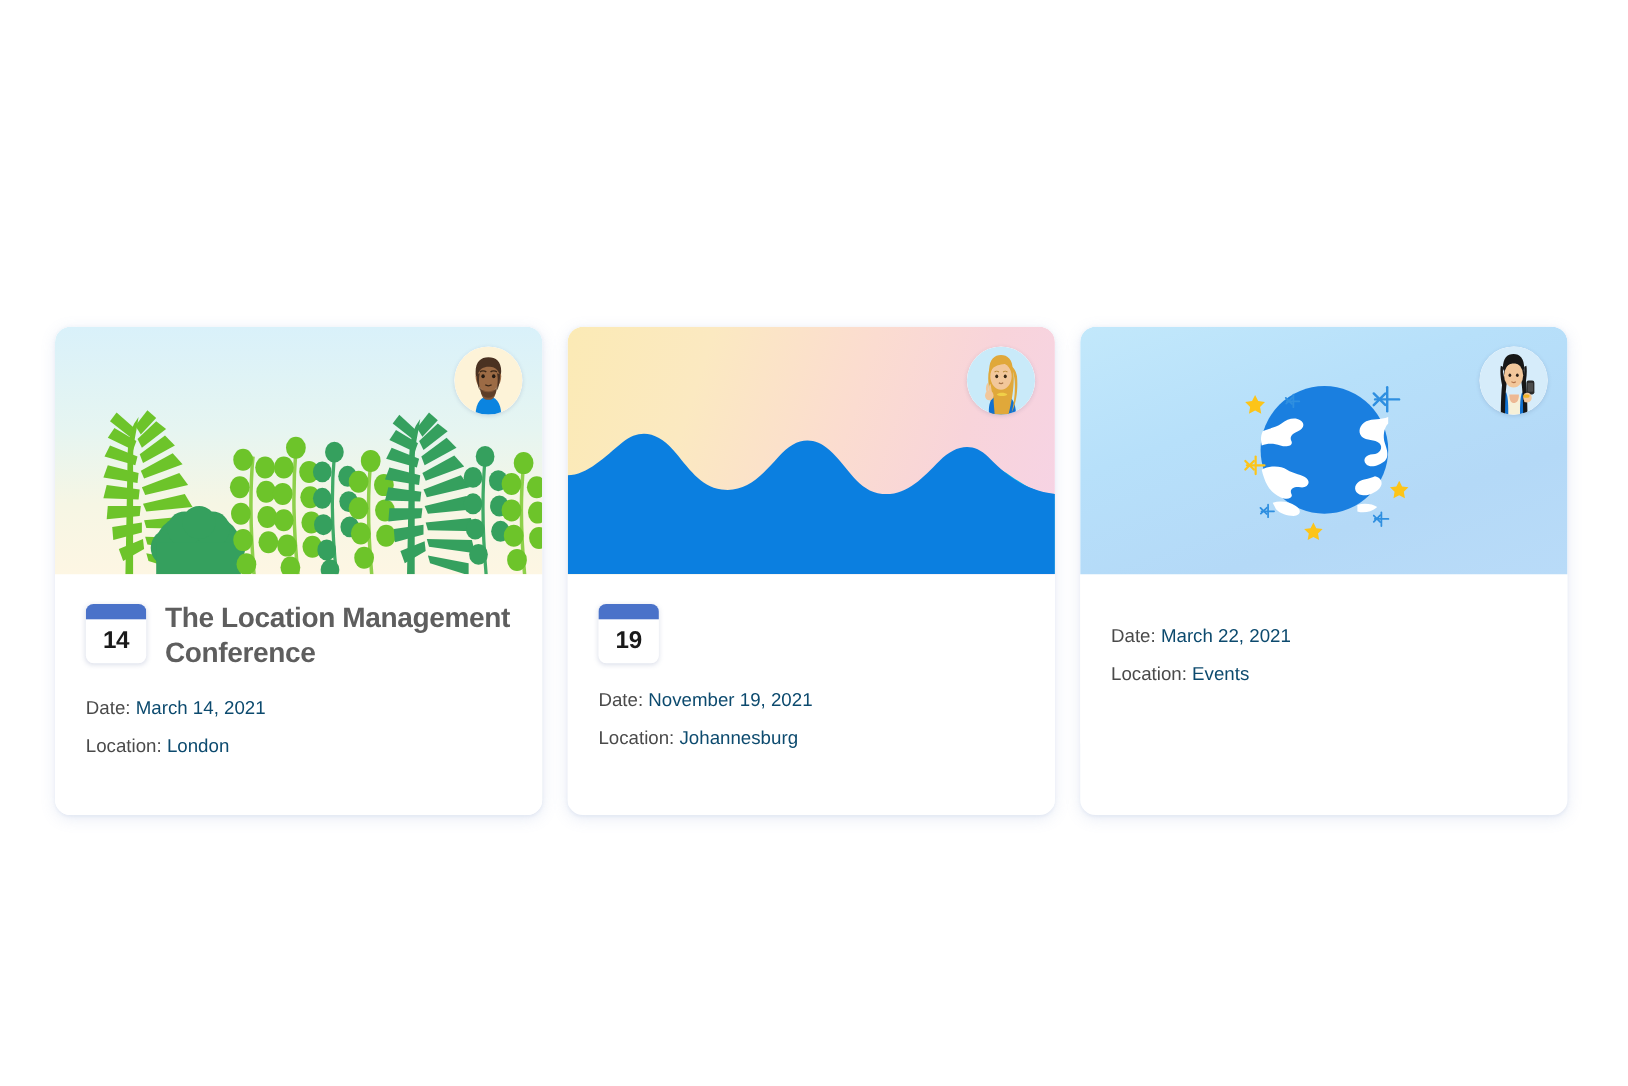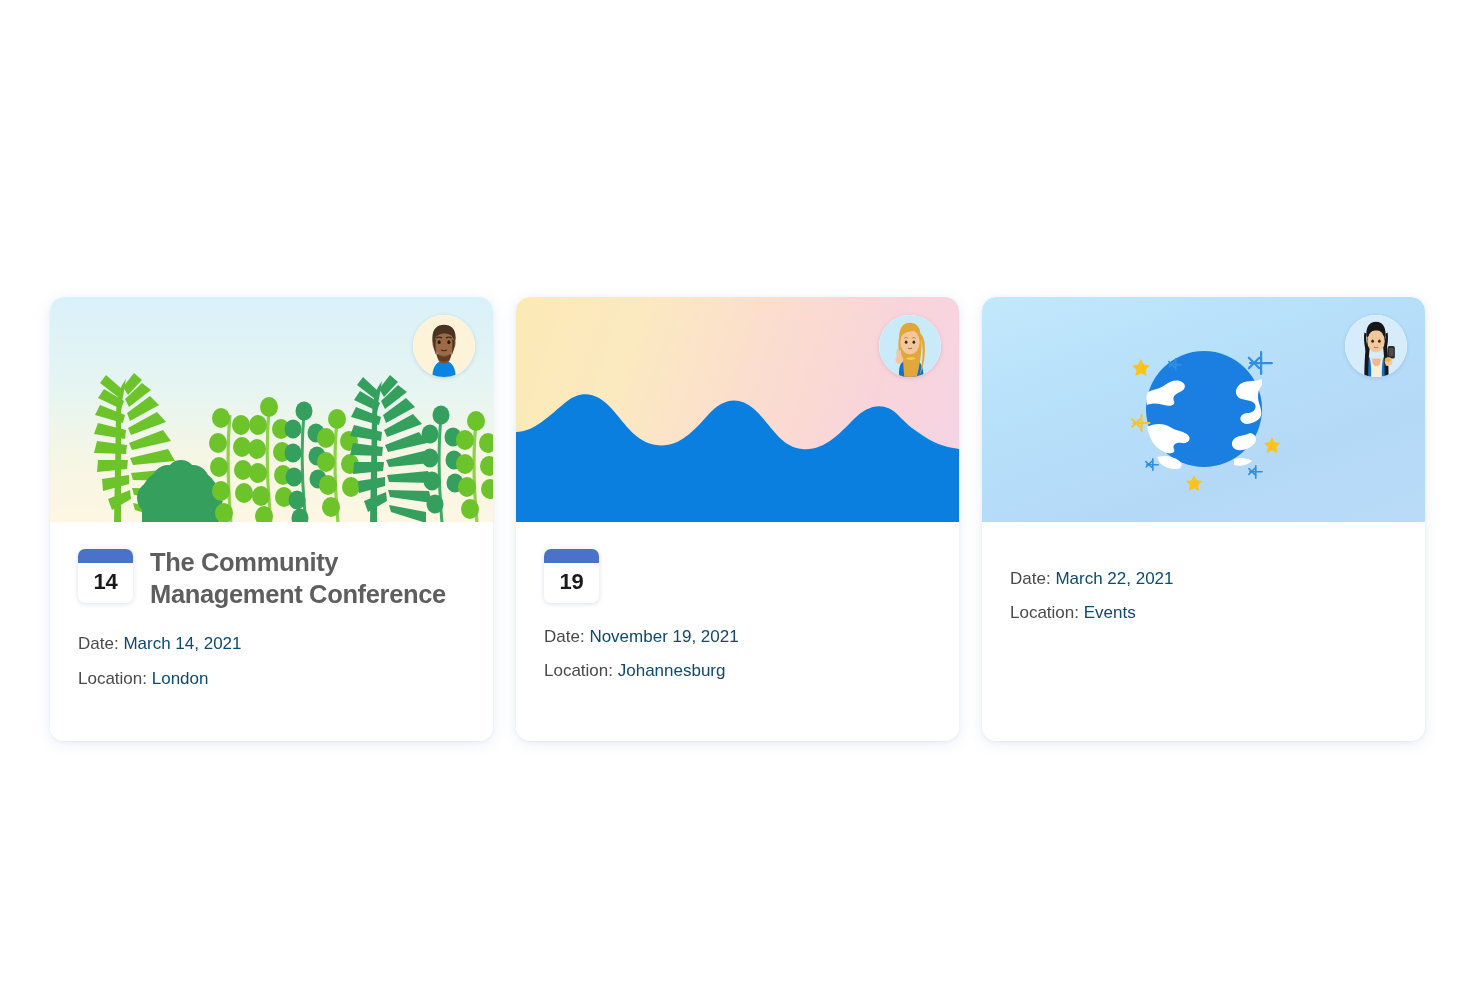--- a/index.html
+++ b/index.html
@@ -303,21 +303,21 @@
           </svg>
         </div>
       </div>
 
       <div class="card-body">
         <div class="title-row">
           <div class="cal-icon">
             <div class="cal-top"></div>
             <div class="cal-day">14</div>
           </div>
-          <div class="card-title">The Community Management Conference</div>
+          <div class="card-title">The Location Management Conference</div>
         </div>
         <div class="meta">
           <div class="meta-row">
             <span class="meta-label">Date:</span>
             <span class="meta-value">March 14, 2021</span>
           </div>
           <div class="meta-row">
             <span class="meta-label">Location:</span>
             <span class="meta-value">London</span>
           </div>

